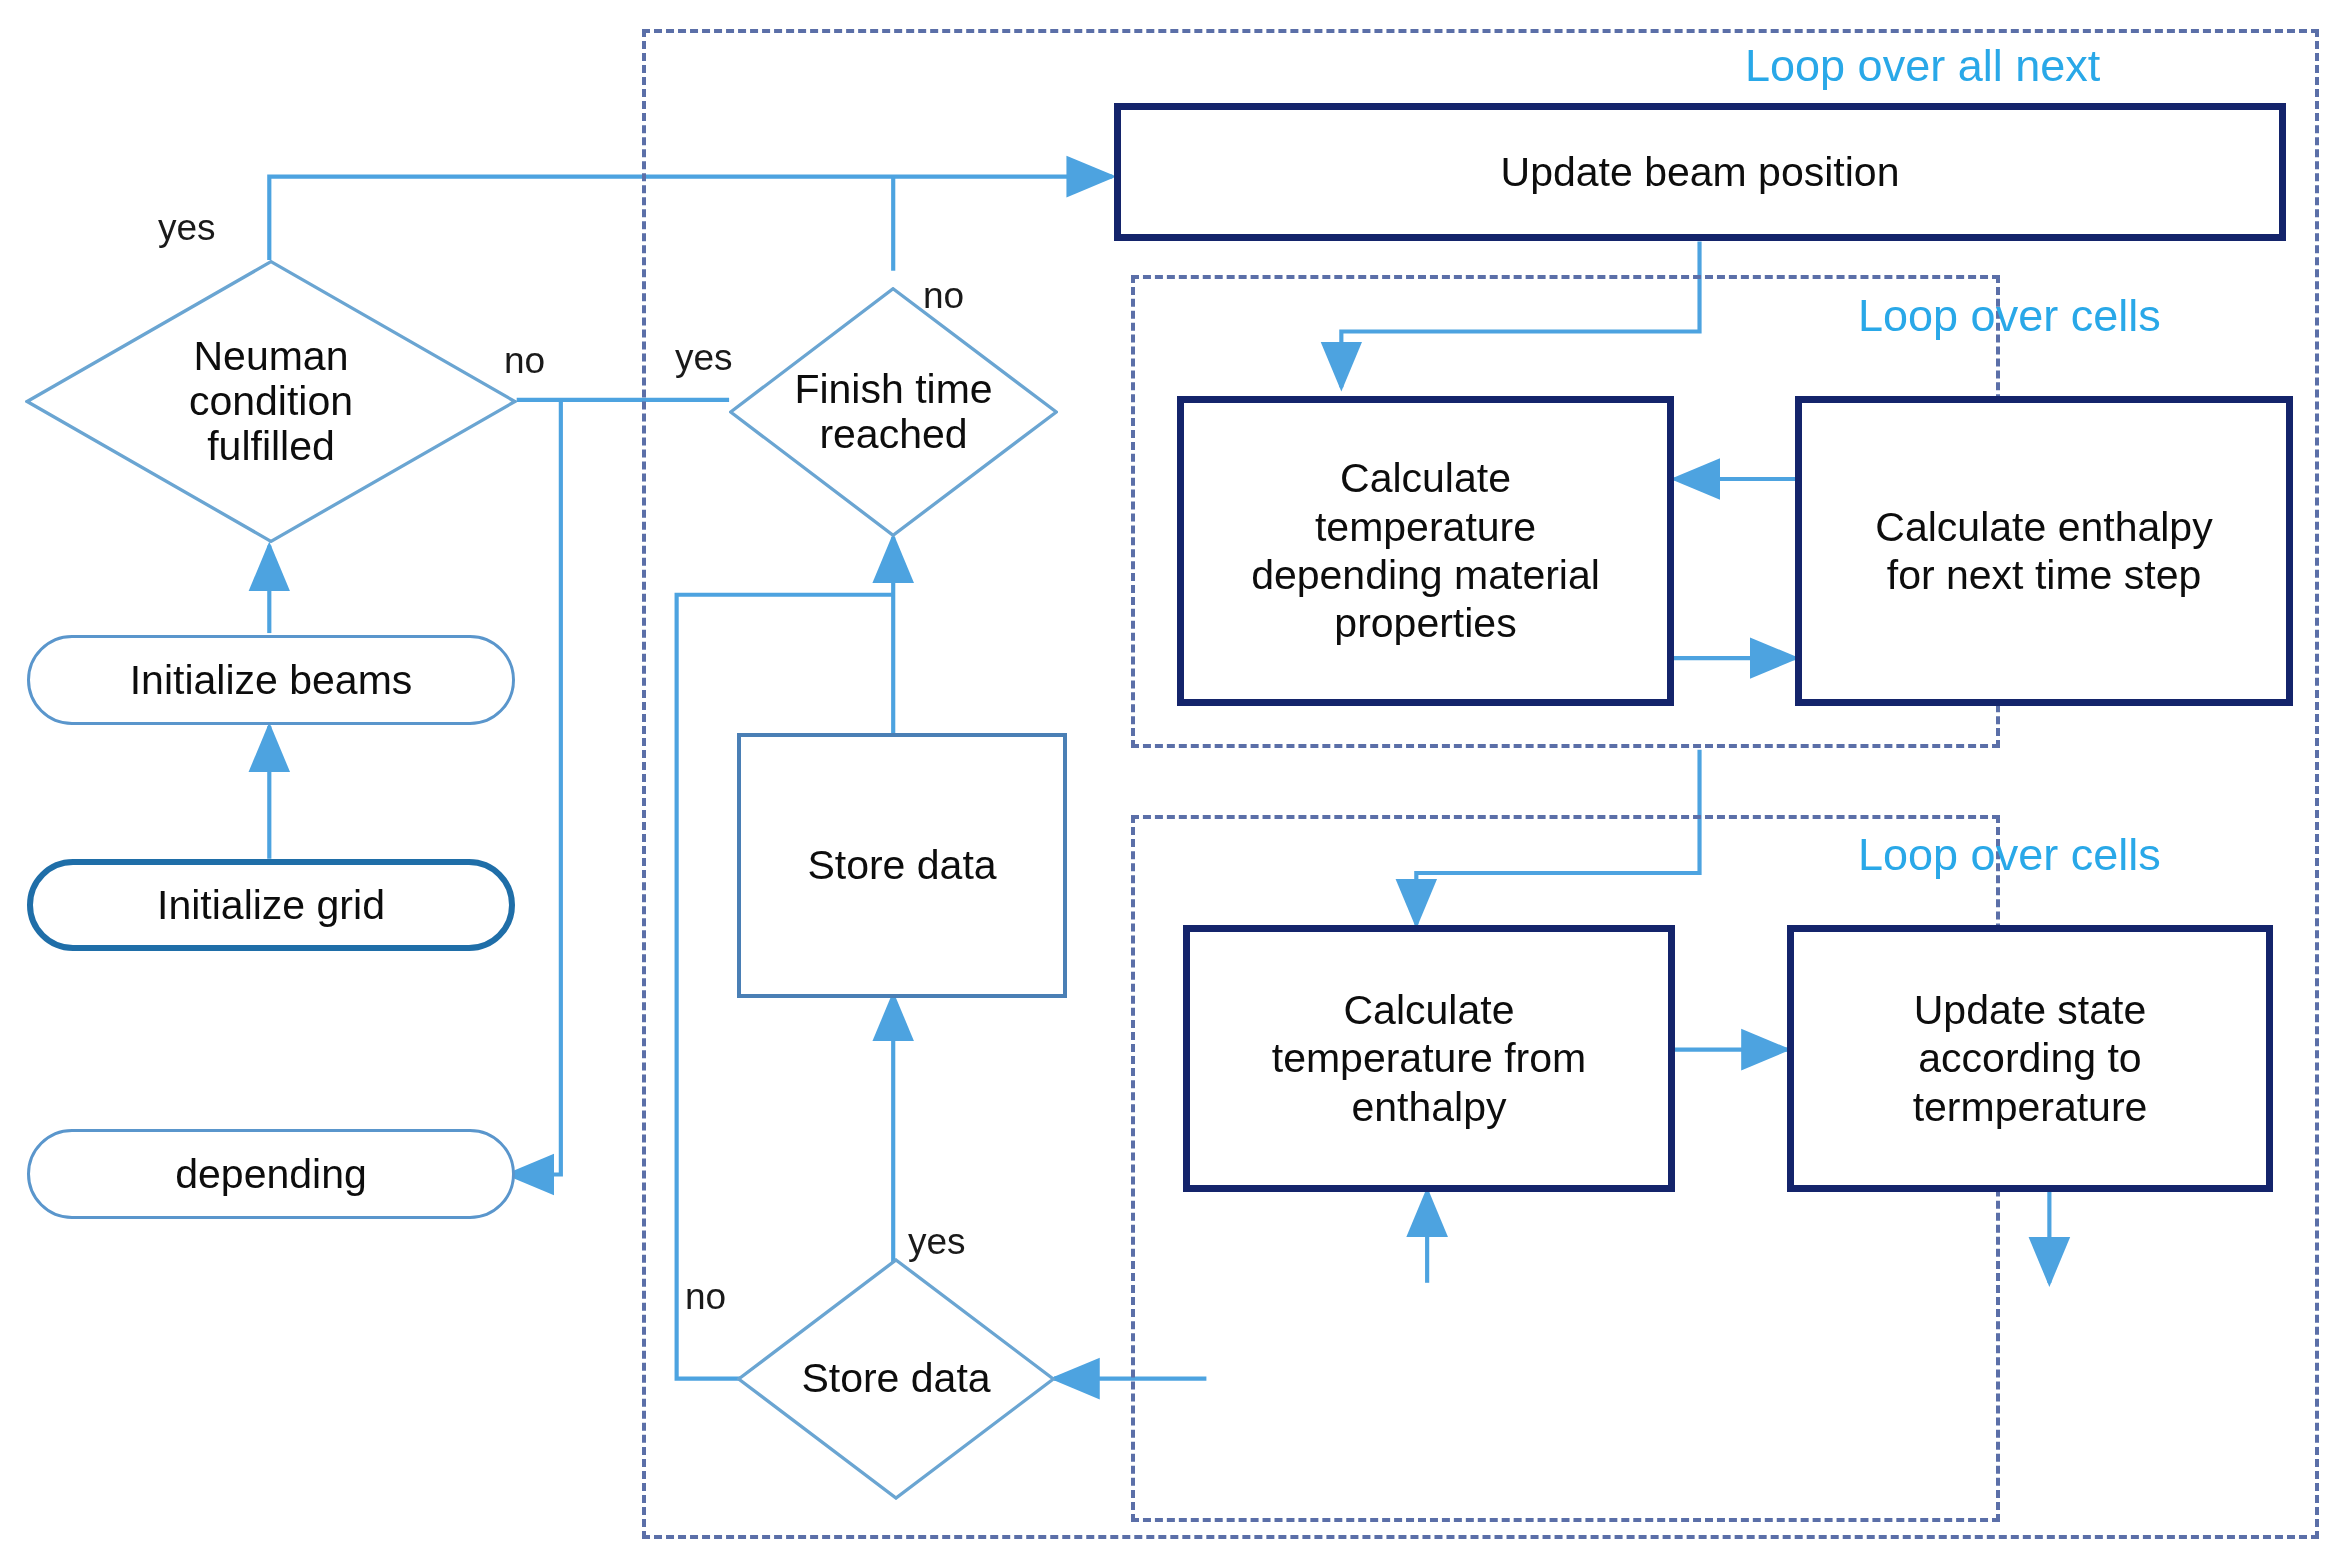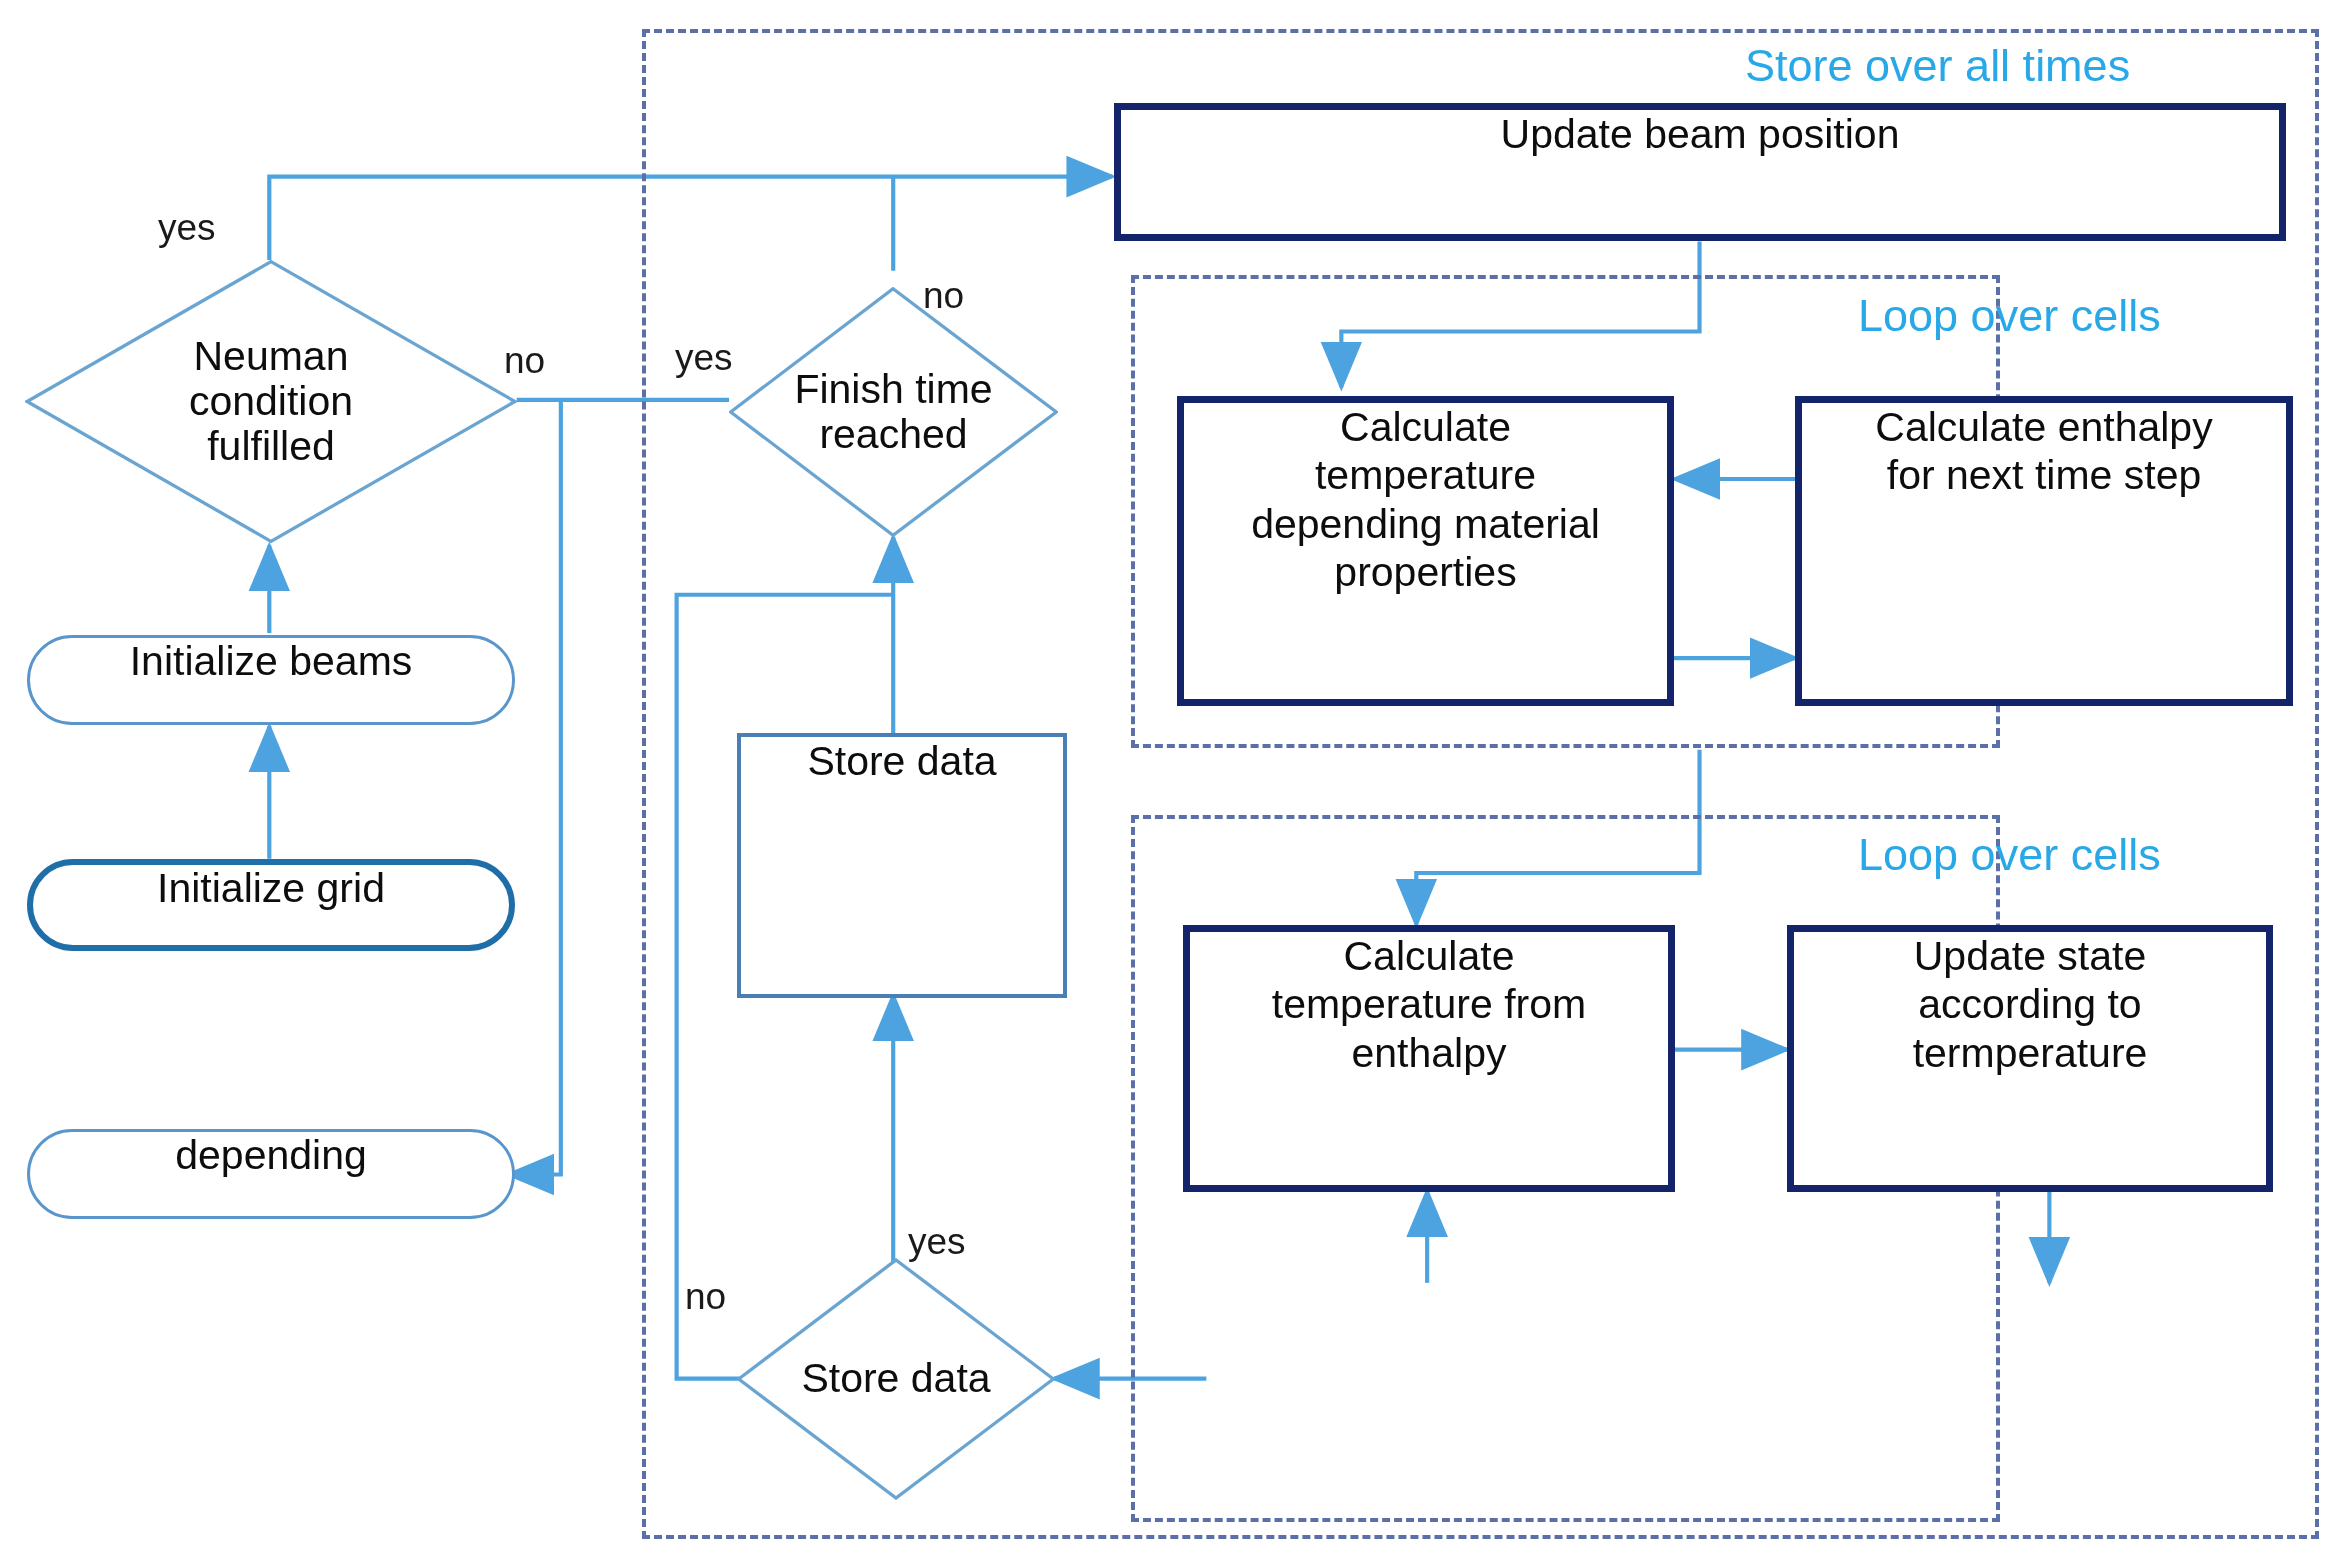--- a/index.html
+++ b/index.html
@@ -18,21 +18,21 @@
   svg#wires {
     position: absolute;
     left: 0; top: 0;
     width: 2342px;
     height: 1566px;
     pointer-events: none;
   }
   .node {
     position: absolute;
     display: flex;
-    align-items: flex-start;
+    align-items: center;
     justify-content: center;
     text-align: center;
     box-sizing: border-box;
     color: #0d0d0d;
     background: #ffffff;
   }
   .proc-strong {
     border: 7.5px solid #14246b;
     font-size: 41px;
     line-height: 1.18;
@@ -134,21 +134,21 @@
       <path d="M2460,1425 L2460,1540" marker-end="url(#arrow)"></path>
 
       <path d="M1713,1540 L1713,1430" marker-end="url(#arrow)"></path>
 
       <path d="M1448,1655 L1265,1655" marker-end="url(#arrow)"></path>
 
     </g>
   </svg>
 
   <div class="loop-box" style="left:642px; top:29px; width:1677px; height:1510px;"></div>
-  <div class="loop-title" style="left:1745px; top:40px;">Store over all times</div>
+  <div class="loop-title" style="left:1745px; top:40px;">Loop over all next</div>
 
   <div class="loop-box" style="left:1131px; top:275px; width:869px; height:473px;"></div>
   <div class="loop-title" style="left:1858px; top:290px;">Loop over cells</div>
 
   <div class="loop-box" style="left:1131px; top:815px; width:869px; height:707px;"></div>
   <div class="loop-title" style="left:1858px; top:829px;">Loop over cells</div>
 
   <div class="node term-strong" style="left:27px; top:859px; width:488px; height:92px;">
     <span>Initialize grid</span>
   </div>

